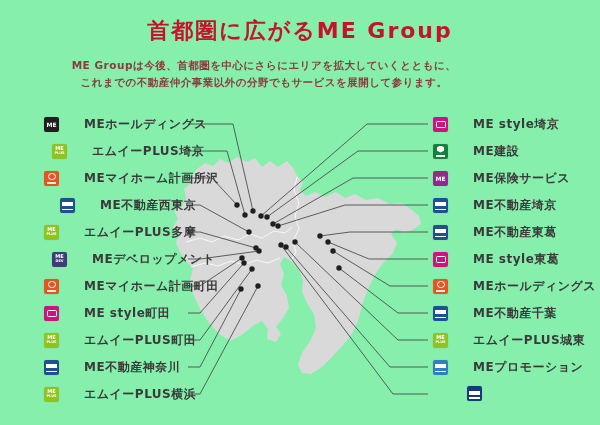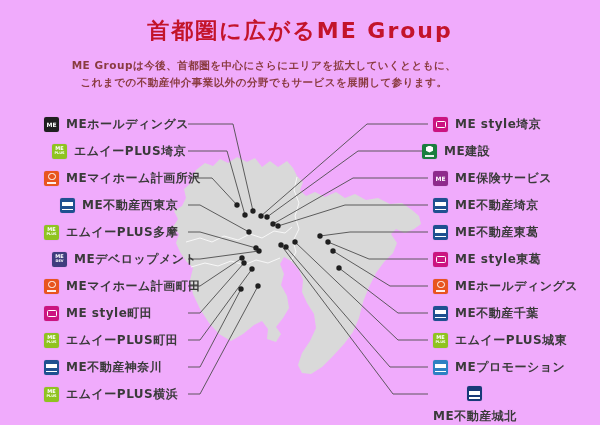--- a/index.html
+++ b/index.html
@@ -1,31 +1,31 @@
 <!DOCTYPE html>
 <html><head>
 <meta charset="utf-8">
 <style>
   html,body{margin:0;padding:0;}
   body{font-family:"DejaVu Sans","Liberation Sans",sans-serif;}
-  #stage{position:relative;width:600px;height:425px;background:#f0abfc;overflow:hidden;}
+  #stage{position:relative;width:600px;height:425px;background:#86efac;overflow:hidden;}
 
   .title{position:absolute;top:16px;left:0;width:600px;text-align:center;
          font-size:22px;font-weight:bold;letter-spacing:2px;color:#c3142b;}
   .subtitle{position:absolute;top:57px;left:0;width:528px;text-align:center;
          font-size:10.5px;font-weight:bold;letter-spacing:.5px;color:#8a3b40;line-height:17px;}
 
   #map-layer{position:absolute;left:0;top:0;width:600px;height:425px;}
   .map-shape{fill:#d9d9d9;}
   .pref-border{fill:none;stroke:#ffffff;stroke-width:1;opacity:.8;}
   .connector{fill:none;stroke:#4d4d4d;stroke-width:0.9;}
   .mdot{fill:#1f1f1f;}
 
   .col{position:absolute;top:0;left:0;}
-  .row{position:absolute;display:flex;align-items:center;gap:7px;height:16px;}
+  .row{position:absolute;display:flex;align-items:center;gap:25px;height:16px;}
   .row .label{font-size:12px;font-weight:bold;color:#3a3a3a;letter-spacing:.5px;
               white-space:nowrap;line-height:16px;}
   .icon{width:15px;height:15px;border-radius:2px;position:relative;flex:0 0 15px;
         box-shadow:0 0 0 .5px rgba(0,0,0,.05);}
   .icon i{font-style:normal;}
   .g-text{position:absolute;inset:0;display:flex;align-items:center;justify-content:center;
           color:#fff;font-size:6px;font-weight:bold;}
   .g-l1{position:absolute;top:2.5px;left:0;right:0;text-align:center;color:#fff;
         font-size:5px;line-height:5px;font-weight:bold;}
   .g-l2{position:absolute;top:8.5px;left:0;right:0;text-align:center;color:#fff;
@@ -196,21 +196,21 @@
         <span class="label">エムイーPLUS横浜</span>
       </div>
     </div>
   <div class="col" id="right-col">
       <div class="row" style="left: 433px; top: 116px;">
         <span class="icon" style="background: rgb(203, 20, 128);">
           <i class="g-box"></i>
         </span>
         <span class="label">ME style埼京</span>
       </div>
-      <div class="row" style="left: 422px; top: 143px; text-align: right;">
+      <div class="row" style="left: 433px; top: 143px; text-align: right;">
         <span class="icon" style="background: rgb(26, 126, 62);">
           <i class="g-emblem"></i>
           <i class="g-sub"></i>
         </span>
         <span class="label">ME建設</span>
       </div>
       <div class="row" style="left: 433px; top: 170px; align-items: flex-end;">
         <span class="icon" style="background: rgb(142, 43, 140);">
           <i class="g-text">ME</i>
         </span>

